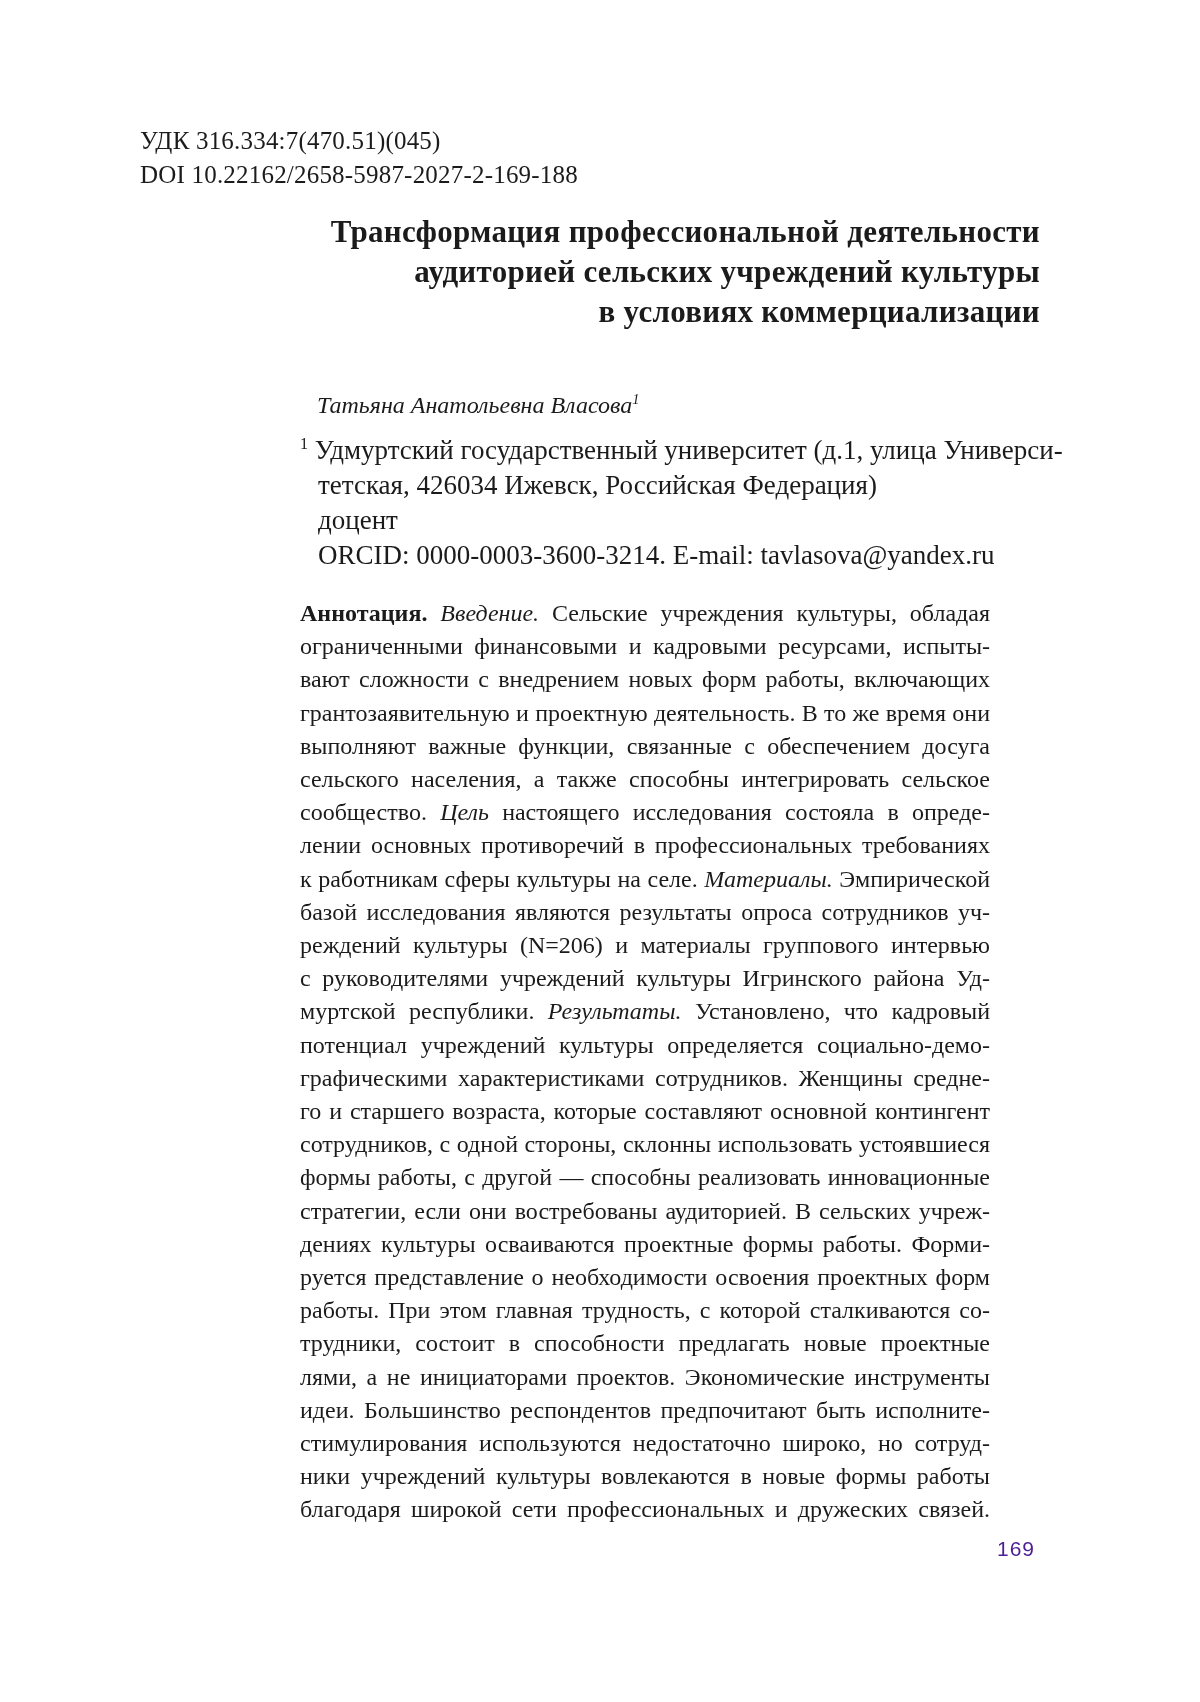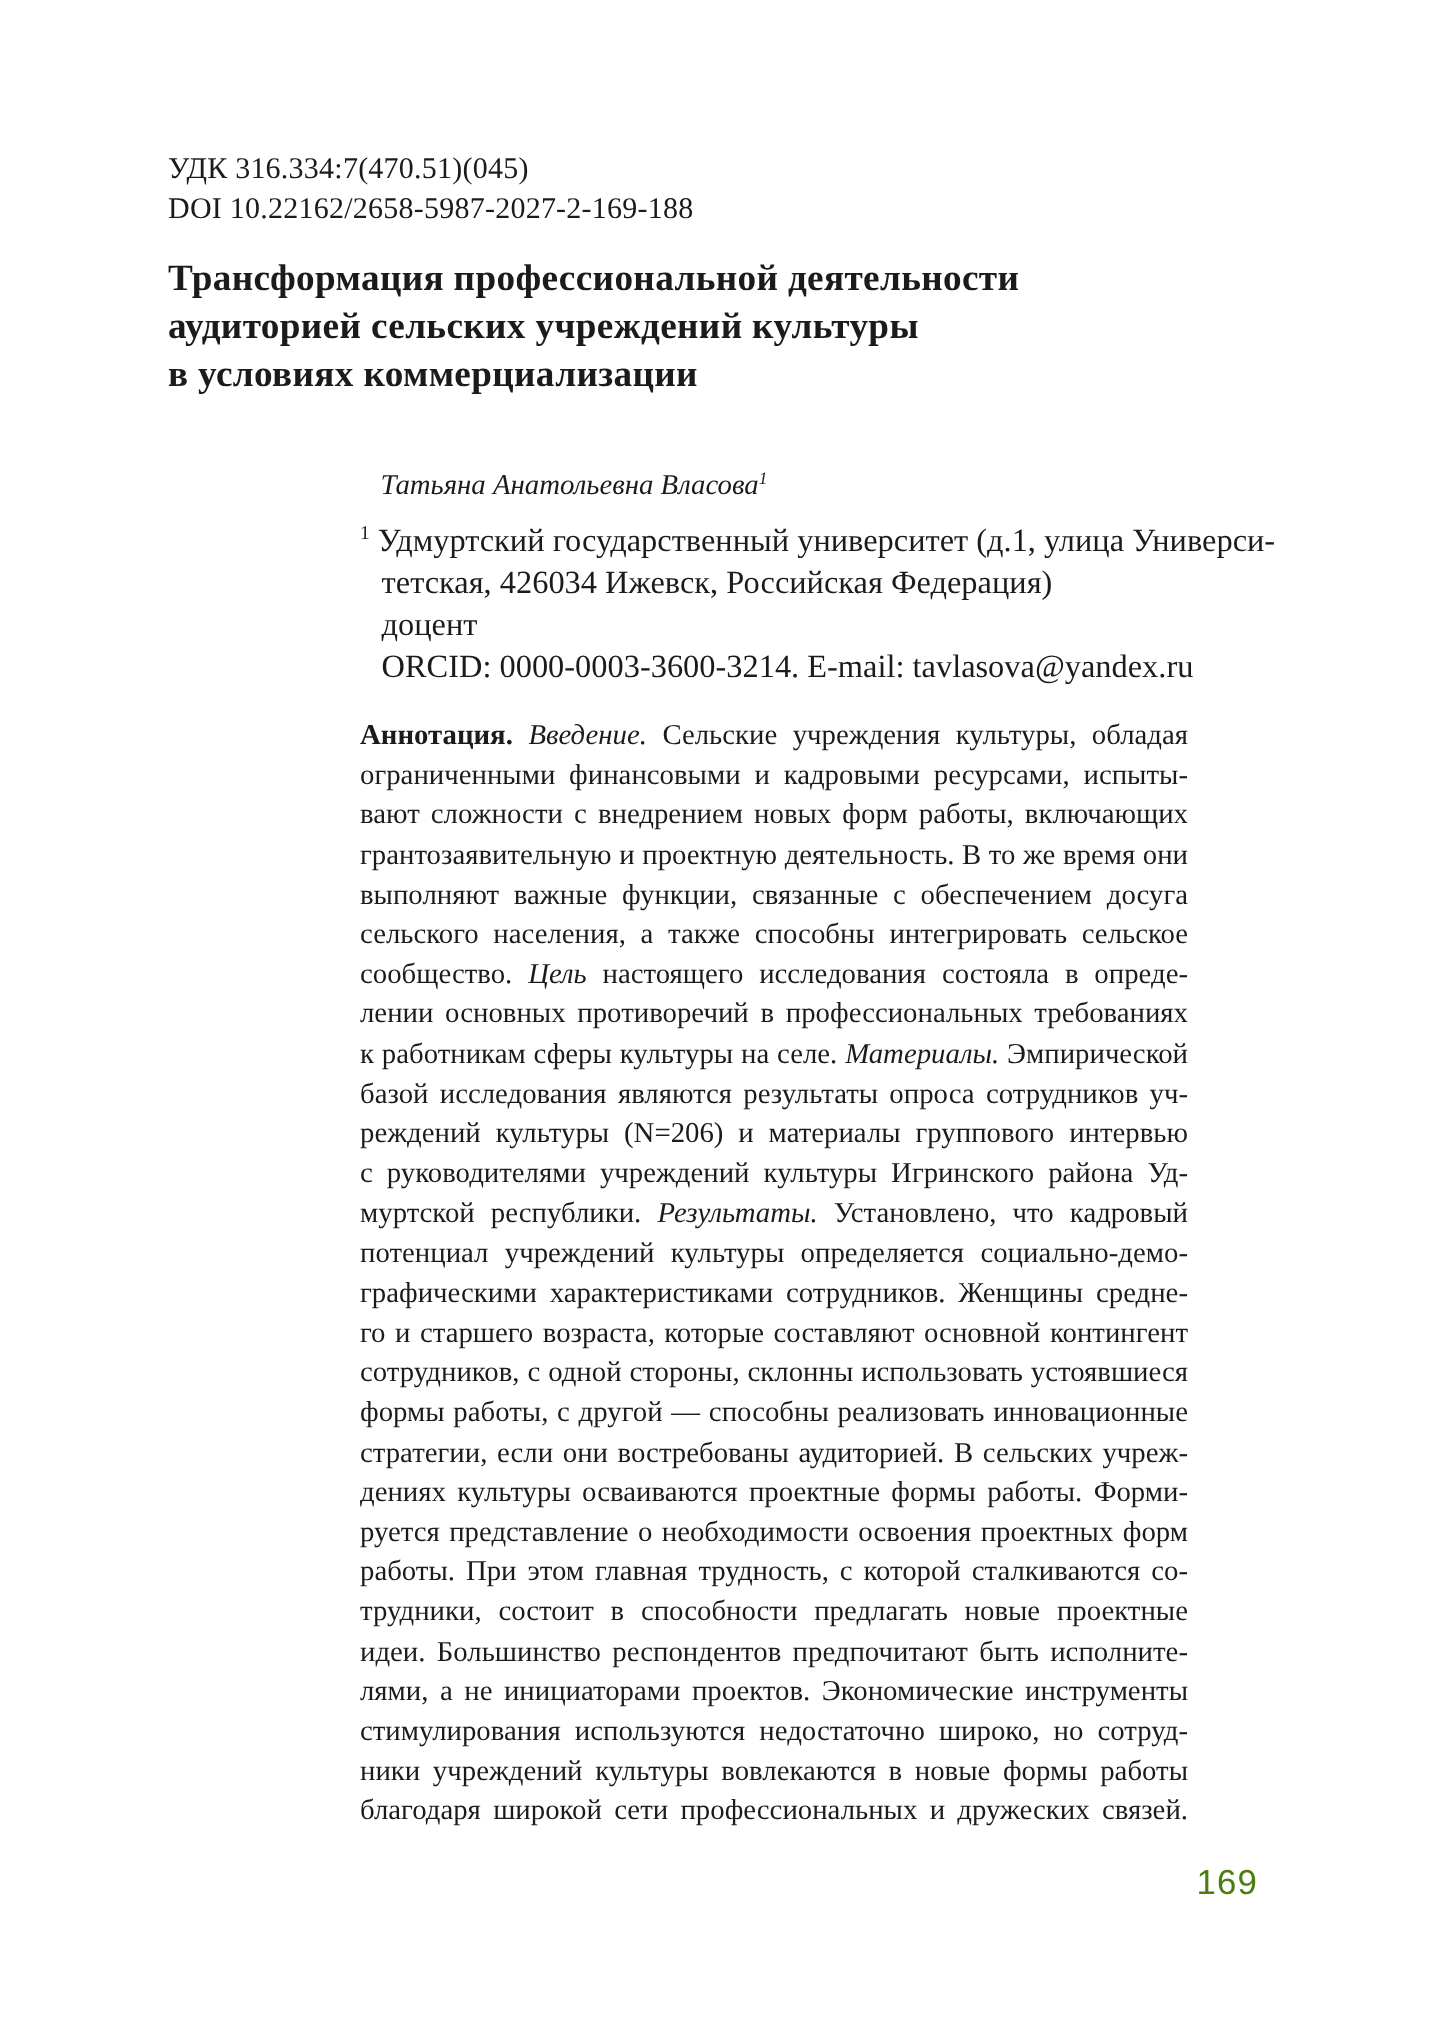--- a/index.html
+++ b/index.html
@@ -22,20 +22,21 @@
   }
   .title-block {
     position: absolute;
     left: 140px;
     top: 212px;
     width: 900px;
     font-size: 31px;
     font-weight: bold;
     line-height: 40px;
     letter-spacing: 0.3px;
+    text-align: right;
   }
   .author-line {
     position: absolute;
     left: 317px;
     top: 392px;
     font-size: 24px;
     font-style: italic;
   }
   .affiliation-block {
     position: absolute;
@@ -59,24 +60,23 @@
   .just { text-align: justify; text-align-last: justify; }
   .left { text-align: left; text-align-last: left; }
   .it { font-style: italic; }
   .bd { font-weight: bold; }
   sup { font-size: 60%; vertical-align: super; line-height: 0; }
   .page-number {
     position: absolute;
     left: 997px;
     top: 1537px;
     font-family: "Liberation Sans", sans-serif;
-    font-size: 29px;
-    color: #4d7c0f;
+    font-size: 21px;
+    color: #4c1d95;
     letter-spacing: 1px;
-    margin-top: 16px;
   }
 </style>
 </head>
 <body>
 
 <div class="page">
 
   <div class="codes">
     <div>УДК 316.334:7(470.51)(045)</div>
     <div>DOI 10.22162/2658-5987-2027-2-169-188</div>
@@ -114,22 +114,22 @@
       <div class="tline just"><span>потенциал учреждений культуры определяется социально-демо-</span></div>
       <div class="tline just"><span>графическими характеристиками сотрудников. Женщины средне-</span></div>
       <div class="tline just"><span>го и старшего возраста, которые составляют основной контингент</span></div>
       <div class="tline just"><span>сотрудников, с одной стороны, склонны использовать устоявшиеся</span></div>
       <div class="tline just"><span>формы работы, с другой — способны реализовать инновационные</span></div>
       <div class="tline just"><span>стратегии, если они востребованы аудиторией. В сельских учреж-</span></div>
       <div class="tline just"><span>дениях культуры осваиваются проектные формы работы. Форми-</span></div>
       <div class="tline just"><span>руется представление о необходимости освоения проектных форм</span></div>
       <div class="tline just"><span>работы. При этом главная трудность, с которой сталкиваются со-</span></div>
       <div class="tline just"><span>трудники, состоит в способности предлагать новые проектные</span></div>
+      <div class="tline just"><span>лями, а не инициаторами проектов. Экономические инструменты</span></div>
       <div class="tline just"><span>идеи. Большинство респондентов предпочитают быть исполните-</span></div>
-      <div class="tline just"><span>лями, а не инициаторами проектов. Экономические инструменты</span></div>
       <div class="tline just"><span>стимулирования используются недостаточно широко, но сотруд-</span></div>
       <div class="tline just"><span>ники учреждений культуры вовлекаются в новые формы работы</span></div>
       <div class="tline just"><span>благодаря широкой сети профессиональных и дружеских связей.</span></div>
     </div>
 
   <div class="page-number">169</div>
 
 </div>
 
 </body></html>

